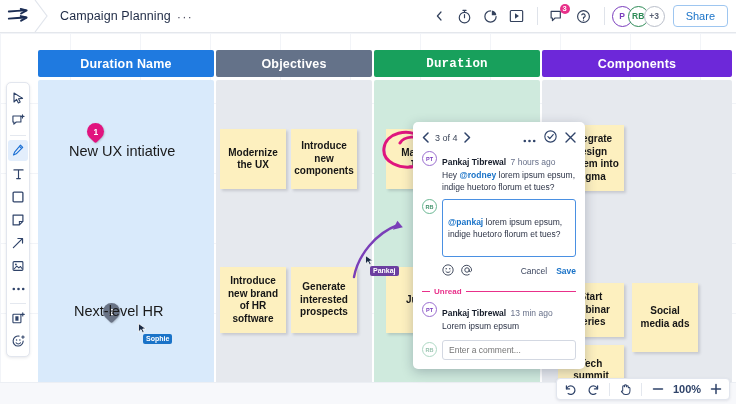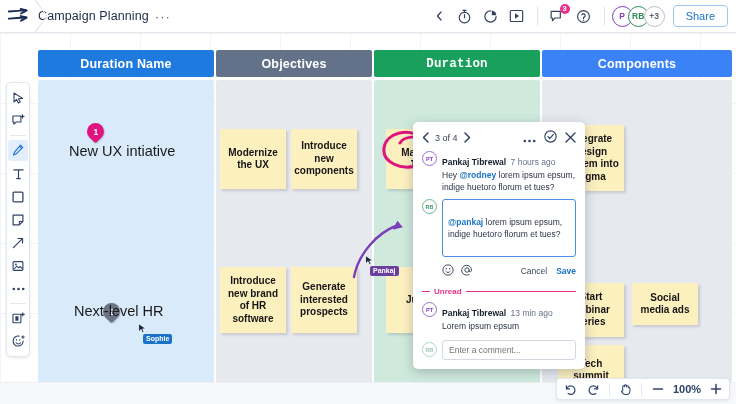--- a/index.html
+++ b/index.html
@@ -13,21 +13,21 @@
 
   
   .topbar {
     position: absolute; left: 0; top: 0; width: 736px; height: 33px;
     background: #ffffff; border-bottom: 1px solid #e4e7ec;
     display: flex; align-items: center; z-index: 40;
   }
   .logo-wrap { width: 36px; height: 32px; display:flex; align-items:center; justify-content:center; }
   .logo-chevron { position:absolute; left: 34px; top: 0; height: 32px; width: 14px; }
   .crumb-title {
-    font-size: 12.5px; color: #1e2a45; margin-left: 2px; letter-spacing: .1px;
+    font-size: 12.5px; color: #1e2a45; margin-left: 24px; letter-spacing: .1px;
   }
   .crumb-dots { color:#556; font-size: 13px; margin-left: 6px; letter-spacing:1px; }
   .topbar-right { margin-left:auto; display:flex; align-items:center; gap: 0px; padding-right: 8px; }
   .tb-icon {
     width: 26px; height: 26px; display:flex; align-items:center; justify-content:center;
     color: #33415c; position: relative; border-radius: 4px;
   }
   .tb-sep { width:1px; height:18px; background:#dfe3ea; margin: 0 7px; }
   .badge-dot {
     position:absolute; top: 1px; right: 1px; background:#e8308a; color:#fff;
@@ -189,21 +189,21 @@
       <div class="col-head" style="background:#647289;">Objectives</div>
       <div class="col-body" style="background:#e6e9ee;"></div>
     </div>
 
     <div class="col" style="left:374px; width:166px;">
       <div class="col-head" style="background:#18a05c;font-family:Liberation Mono, monospace;">Duration</div>
       <div class="col-body" style="background:#cfeadd;"></div>
     </div>
 
     <div class="col" style="left:542px; width:190px;">
-      <div class="col-head" style="background:#3b82f6;">Components</div>
+      <div class="col-head" style="background:#6d28d9;">Components</div>
       <div class="col-body" style="background:#e6e9ee;"></div>
     </div>
 
     <div class="pin pin-pink" style="left:87px; top:90px;">
       <span>1</span>
     </div>
     <div class="bigtext" style="left:69px; top:110px;">New UX intiative</div>
 
     <div class="pin pin-grey" style="left:103px; top:270px;">
       <span>2</span>
@@ -224,21 +224,21 @@
 
     <div class="sticky" style="left:386px; top:96px; width:66px; height:60px;">March - Ju...</div>
     <div class="sticky" style="left:457px; top:96px; width:66px; height:60px;">6 Sessions</div>
     <div class="sticky" style="left:386px; top:234px; width:66px; height:66px;">Jun...</div>
     <div class="pin pin-blue" style="left:482px; top:91px; width:19px; height:19px;">
       <span>3</span>
     </div>
 
     <div class="sticky" style="left:558px; top:92px; width:66px; height:66px;">Integrate design system into Figma</div>
     <div class="sticky" style="left:558px; top:250px; width:66px; height:54px;">Start webinar series</div>
-    <div class="sticky" style="left:632px; top:250px; width:66px; height:42px;">Social media ads</div>
+    <div class="sticky" style="left:632px; top:250px; width:66px; height:69px;">Social media ads</div>
     <div class="sticky" style="left:558px; top:312px; width:66px; height:50px;">Tech summit</div>
 
     <svg class="ink" width="90" height="50" viewBox="0 0 90 50">
       <path d="M44 9 C30 -2, 8 4, 6 19 C4 33, 22 41, 38 37 C52 33, 56 20, 47 12 C40 6, 26 7, 22 14" fill="none" stroke="#e0157e" stroke-width="3" stroke-linecap="round"></path>
     </svg>
 
     <svg class="arrow-purple" width="58" height="62" viewBox="0 0 58 62">
       <path d="M2 58 C6 36, 24 14, 46 6" fill="none" stroke="#7a3fb8" stroke-width="2.4" stroke-linecap="round"></path>
       <path d="M44 2 L51 7 L42 12 Z" fill="#7a3fb8" transform="rotate(15 46 7)"></path>
     </svg>

